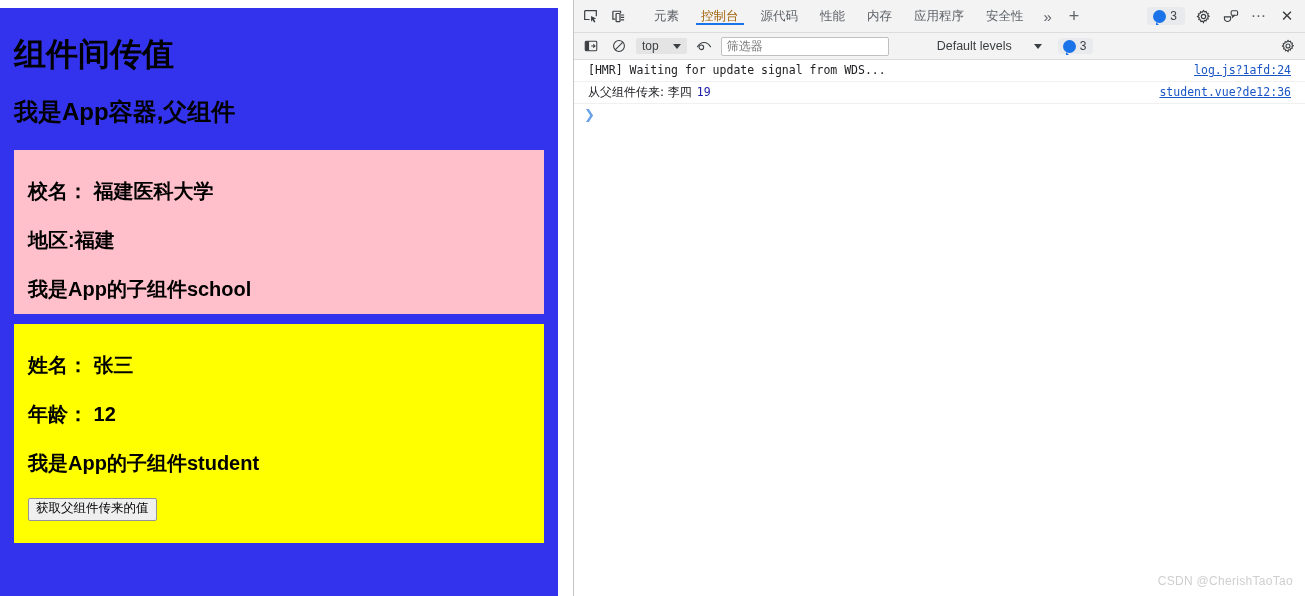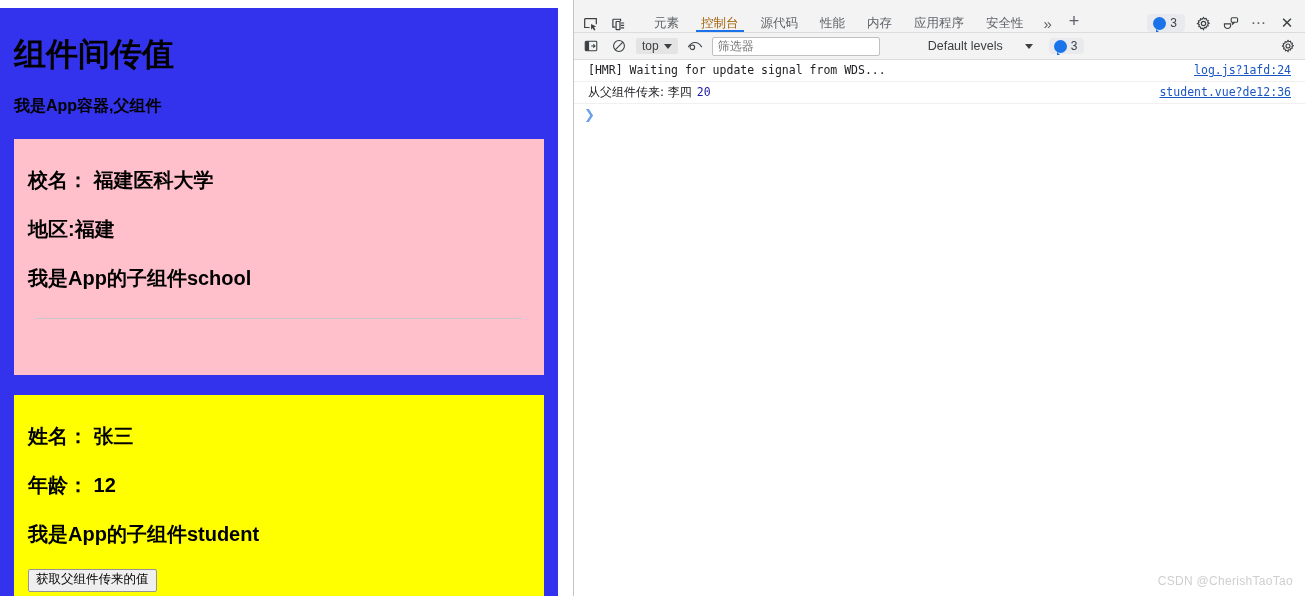--- a/index.html
+++ b/index.html
@@ -37,30 +37,30 @@
     font-size: 32px;
     line-height: 1.0;
     font-weight: bold;
     color: #000;
     letter-spacing: 0px;
   }
   .h3 {
     margin: 0;
     padding-top: 26px;
     padding-bottom: 22px;
-    font-size: 16px;
+    font-size: 24px;
     font-weight: bold;
     color: #000;
   }
 
   .card {
     border-radius: 0;
     padding: 2px 14px 10px 14px;
   }
-  .card.school { background: var(--pink, #ffc0cb); height: 236px; margin-bottom: 20px; }
+  .card.school { background: var(--pink, #ffc0cb); height: 164px; margin-bottom: 10px; }
   .card.student { background: var(--yellow, #ffff00); height: 219px; }
 
   .row {
     margin: 0;
     padding-top: 22px;
     font-size: 20px;
     font-weight: bold;
     color: #000;
     white-space: nowrap;
   }
@@ -101,21 +101,21 @@
   #devtools {
     position: absolute; left: 574px; top: 0;
     width: 731px; height: 596px;
     background: #ffffff;
     font-family: "Liberation Sans", "DejaVu Sans", sans-serif;
     color: #202124;
   }
 
   
   #dt-tabbar {
-    display: flex; align-items: flex-end;
+    display: flex; align-items: center;
     height: 33px;
     background: #f3f3f3;
     border-bottom: 1px solid #dcdcdc;
     padding-left: 2px;
   }
   .dt-iconbtn {
     width: 28px; display: flex; align-items: center; justify-content: center;
     cursor: default;
   }
   .dt-iconbtn svg { display: block; }
@@ -159,21 +159,21 @@
   #dt-filterbar {
     display: flex; align-items: center;
     height: 27px;
     background: #f3f3f3;
     border-bottom: 1px solid #dcdcdc;
     padding: 0 6px;
     gap: 6px;
   }
   .fb-icon { width: 22px; display: flex; align-items: center; justify-content: center; cursor: default; }
   .ctx-select {
-    display: flex; align-items: center; gap: 5px;
+    display: flex; align-items: center; gap: 14px;
     background: #e4e4e4; border-radius: 2px;
     padding: 1px 6px; font-size: 12px; color: #3c4043; cursor: default;
   }
   .caret { width: 0; height: 0; border-left: 4px solid transparent; border-right: 4px solid transparent; border-top: 5px solid #3c4043; }
   .filter-input {
     width: 168px; height: 19px;
     background: #ffffff; border: 1px solid #c0c0c0; border-radius: 2px;
     font-size: 12px; color: #80868b;
     padding: 0 5px; outline: none;
     font-family: "Liberation Sans", "DejaVu Sans", sans-serif;
@@ -392,21 +392,21 @@
     <div id="console-list">
 
       <div class="msg">
         <span class="text">[HMR] Waiting for update signal from WDS...</span>
         <span class="grow"></span>
         <span class="src">log.js?1afd:24</span>
       </div>
 
       <div class="msg">
         <span class="text cjk">从父组件传来: 李四</span>
-        <span class="num">20</span>
+        <span class="num">19</span>
         <span class="grow"></span>
         <span class="src">student.vue?de12:36</span>
       </div>
 
       <div id="console-prompt">
         <span class="chev">❯</span>
       </div>
     </div>
 
     <div id="watermark" style="color: rgb(207, 207, 207);">CSDN @CherishTaoTao</div>

